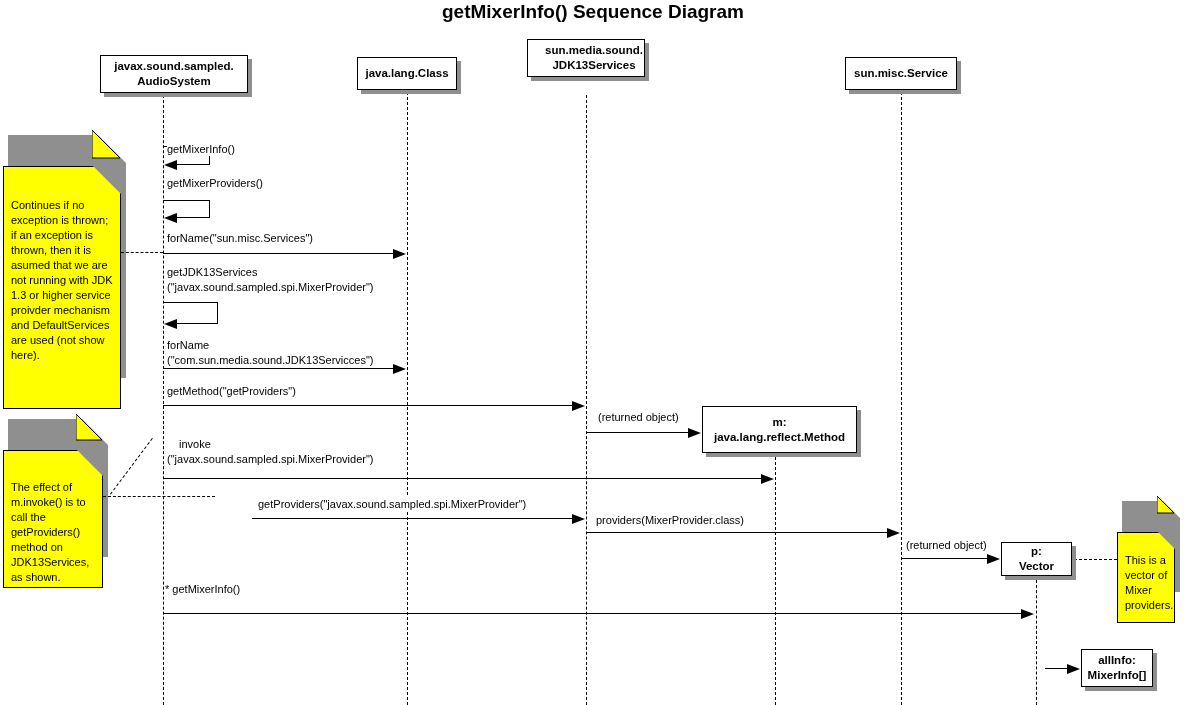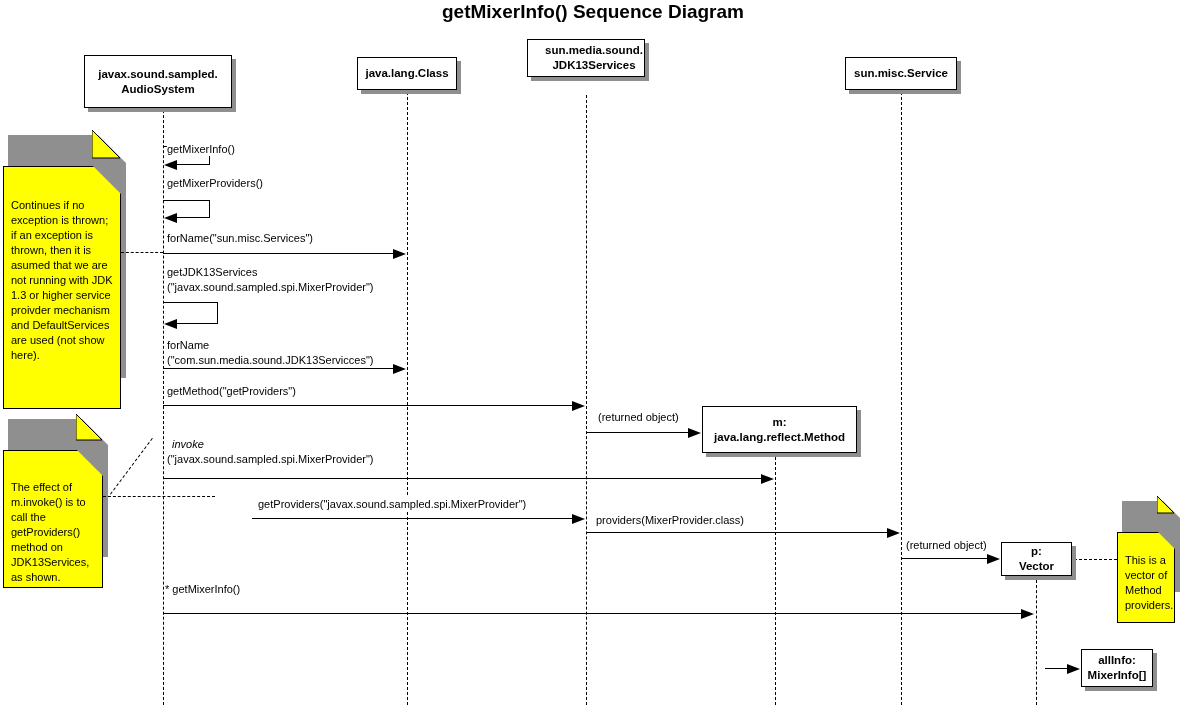--- a/index.html
+++ b/index.html
@@ -27,21 +27,21 @@
           font-size:11px; line-height:15px; color:#000;margin-top:36px; }
   .note-shadow { position:absolute; background:#8f8f8f; z-index:1; }
   .note-fold { position:absolute; z-index:3; }
   .note-text { position:absolute; left:0; top:0; right:0; bottom:0; }
 </style>
 </head>
 <body>
 
 <div id="canvas">
   <div class="title">getMixerInfo() Sequence Diagram</div>
-<div class="hbox" style="left: 84px; top: 55px; width: 148px; height: 53px;">
+<div class="hbox" style="left: 100px; top: 55px; width: 148px; height: 38px;">
       <div>javax.sound.sampled.</div>
       <div>AudioSystem</div>
     </div>
     <div class="lifeline" style="left: 163px; top: 95px; height: 610px;"></div>
     <div class="hbox" style="left: 357px; top: 57px; width: 100px; height: 33px;">
       <div>java.lang.Class</div>
     </div>
     <div class="lifeline" style="left: 407px; top: 92px; height: 613px;"></div>
     <div class="hbox" style="left: 527px; top: 39px; width: 118px; height: 38px; padding-left: 16px;">
       <div>sun.media.sound.</div>
@@ -88,21 +88,21 @@
     <div class="mlabel" style="left: 167px; top: 338px;">forName</div>
     <div class="mlabel" style="left: 167px; top: 353px;">("com.sun.media.sound.JDK13Servicces")</div>
     <div class="sline-h" style="left: 163px; top: 368px; width: 233px;"></div>
     <div class="ah-r" style="left: 393px; top: 364px;"></div>
     <div class="mlabel" style="left: 167px; top: 384px;">getMethod("getProviders")</div>
     <div class="sline-h" style="left: 163px; top: 405px; width: 412px;"></div>
     <div class="ah-r" style="left: 572px; top: 401px;"></div>
     <div class="mlabel" style="left: 598px; top: 410px;">(returned object)</div>
     <div class="sline-h" style="left: 586px; top: 432px; width: 105px;"></div>
     <div class="ah-r" style="left: 688px; top: 428px;"></div>
-    <div class="mlabel" style="left: 172px; top: 437px; font-style: italic;">invoke</div>
+    <div class="mlabel" style="left: 179px; top: 437px;">invoke</div>
     <div class="mlabel" style="left: 167px; top: 452px;">("javax.sound.sampled.spi.MixerProvider")</div>
     <div class="sline-h" style="left: 163px; top: 478px; width: 601px;"></div>
     <div class="ah-r" style="left: 761px; top: 474px;"></div>
     <div class="mlabel" style="left: 258px; top: 497px;">getProviders("javax.sound.sampled.spi.MixerProvider")</div>
     <div class="sline-h" style="left: 252px; top: 518px; width: 323px;"></div>
     <div class="ah-r" style="left: 572px; top: 514px;"></div>
     <div class="mlabel" style="left: 596px; top: 513px;">providers(MixerProvider.class)</div>
     <div class="sline-h" style="left: 586px; top: 532px; width: 304px;"></div>
     <div class="ah-r" style="left: 887px; top: 528px;"></div>
     <div class="mlabel" style="left: 906px; top: 538px;">(returned object)</div>
@@ -122,21 +122,21 @@
     </svg>
     <div class="note-shadow" style="left: 8px; top: 419px; width: 100px; height: 138px; clip-path: polygon(0px 0px, calc(100% - 26px) 0px, 100% 26px, 100% 100%, 0px 100%);"></div>
     <div class="note" style="left: 3px; top: 414px; width: 100px; height: 138px; clip-path: polygon(0px 0px, calc(100% - 26px) 0px, 100% 26px, 100% 100%, 0px 100%);">
       <div class="note-text" style="padding: 29px 16px 4px 7px;">The effect of m.invoke() is to call the getProviders() method on JDK13Services, as shown.</div>
     </div>
     <svg width="28" height="28" class="note-fold" style="left: 76px; top: 414px;">
       <polygon points="0,0 26,26 0,26" fill="#ffff00" stroke="#000000" stroke-width="1"></polygon>
     </svg>
     <div class="note-shadow" style="left: 1122px; top: 501px; width: 58px; height: 91px; clip-path: polygon(0px 0px, calc(100% - 17px) 0px, 100% 17px, 100% 100%, 0px 100%);"></div>
     <div class="note" style="left: 1117px; top: 496px; width: 58px; height: 91px; clip-path: polygon(0px 0px, calc(100% - 17px) 0px, 100% 17px, 100% 100%, 0px 100%);">
-      <div class="note-text" style="padding: 20px 4px 4px 7px;">This is a vector of Method providers.</div>
+      <div class="note-text" style="padding: 20px 4px 4px 7px;">This is a vector of Mixer providers.</div>
     </div>
     <svg width="19" height="19" class="note-fold" style="left: 1157px; top: 496px;">
       <polygon points="0,0 17,17 0,17" fill="#ffff00" stroke="#000000" stroke-width="1"></polygon>
     </svg>
     <div class="dline" style="left: 121px; top: 252px; width: 42px;"></div>
     <div class="dline" style="left: 103px; top: 496px; width: 112px;"></div>
     <div class="dline" style="left: 110px; top: 494px; width: 70px; transform: rotate(-53.1301deg);"></div>
     <div class="dline" style="left: 1074px; top: 559px; width: 43px;"></div>
   </div>
 

